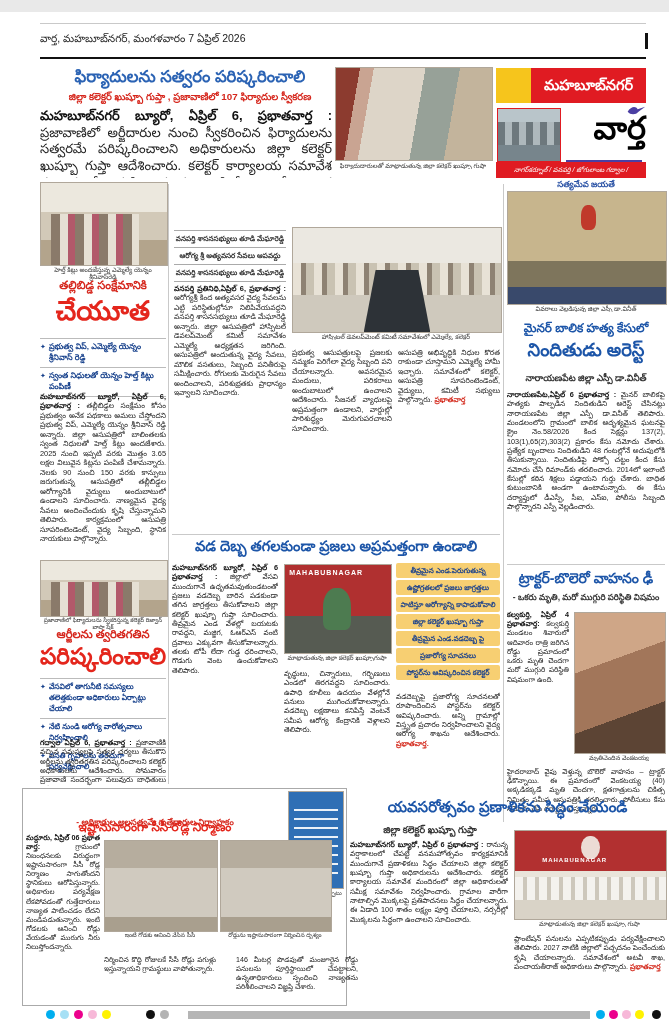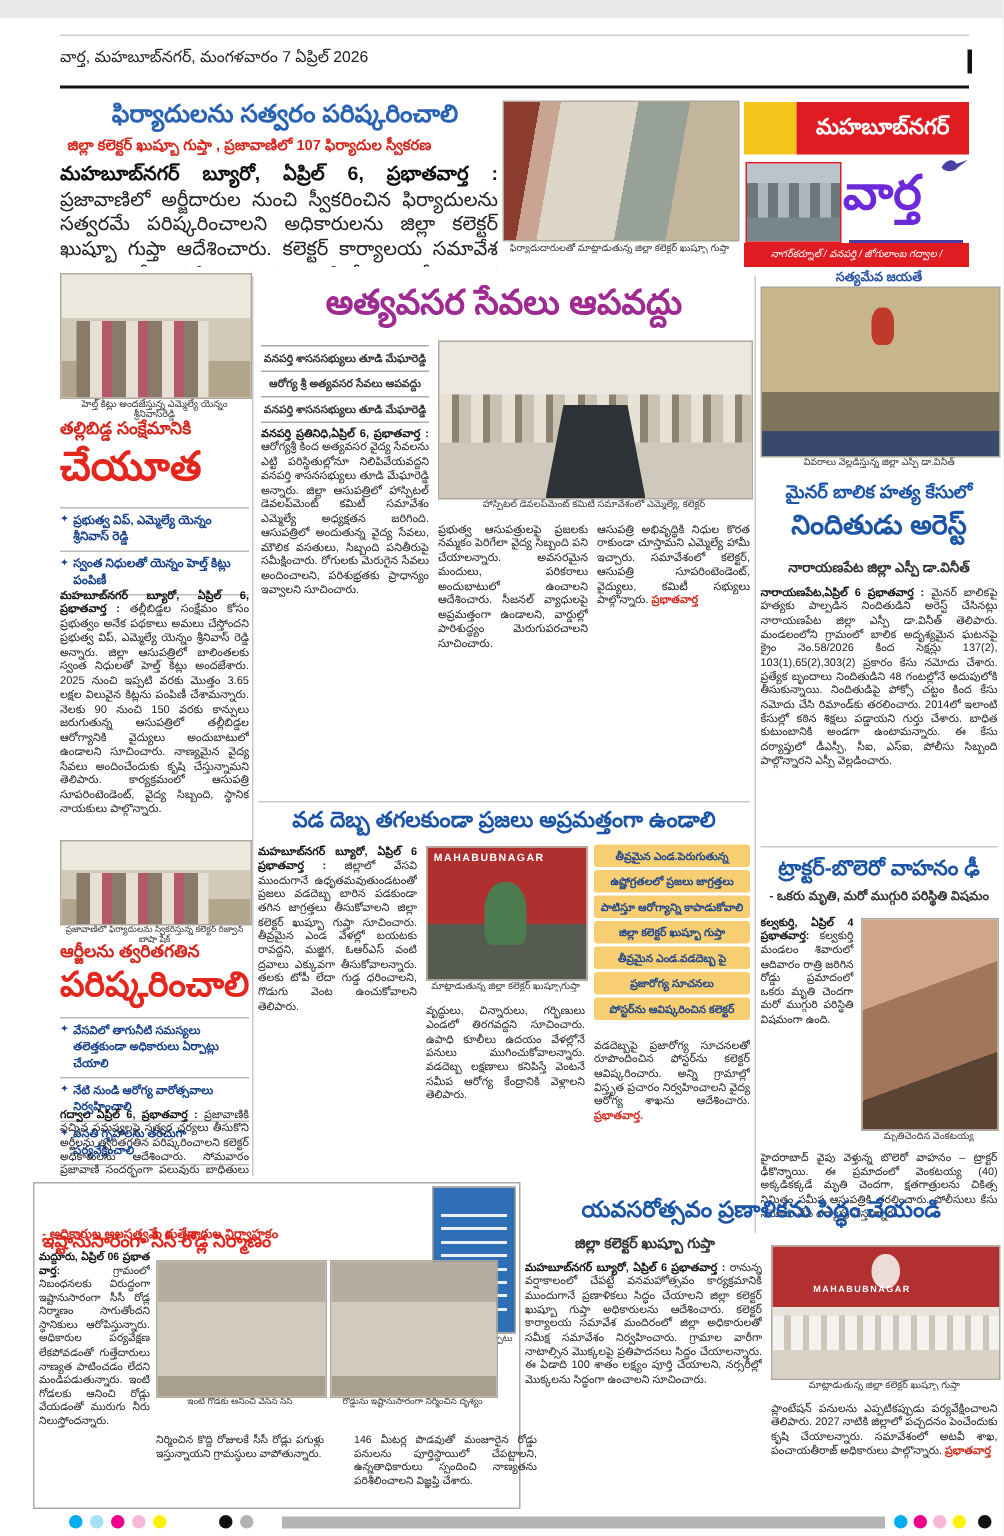--- a/index.html
+++ b/index.html
@@ -7,21 +7,21 @@
         font-family:"Liberation Sans","DejaVu Sans",sans-serif;overflow:hidden;color:#1a1a1a;}
   .abs{position:absolute;}
   .rule{background:#111;}
   .lrule{background:#c9c9c9;}
   .body{font-size:13px;line-height:1.28;text-align:justify;color:#222;overflow:hidden;}
   .dl{font-weight:bold;color:#111;}
   .endmark{color:#d42b1e;font-weight:bold;}
   .cap{font-size:6.4px;line-height:1.15;color:#333;text-align:center;overflow:hidden;}
   .ph{position:absolute;border:1px solid #b0a79a;overflow:hidden;}
   .hl-blue{color:#1c55a8;font-weight:bold;text-align:center;}
-  .hl-red{color:#e4261c;font-weight:bold;text-align:left;}
+  .hl-red{color:#e4261c;font-weight:bold;text-align:center;}
   .hl-purple{color:#9e2a92;font-weight:bold;text-align:center;}
   .deck-row{font-size:7.2px;font-weight:bold;color:#333;text-align:center;
             border-bottom:1px solid #aaa;padding:3px 1px;}
   .bullet-row{display:flex;gap:3px;align-items:flex-start;font-size:8px;font-weight:bold;
               color:#17418c;padding:3px 0;border-bottom:1px solid #bbb;}
   .bullet-glyph{color:#17418c;font-size:7px;line-height:1.4;}
   .hi-row{background:#f7cf72;color:#20458c;font-weight:bold;font-size:7.2px;
           text-align:center;padding:2.5px 2px;margin-bottom:2px;border-radius:2px;}
   .dot{position:absolute;width:9px;height:9px;border-radius:50%;top:998px;}
   
@@ -74,21 +74,21 @@
 
   <div class="abs" style="left:496px;top:56px;width:35px;height:35px;background:#f6c51c"></div>
   <div class="abs" style="left:531px;top:56px;width:115px;height:35px;background:#e01b22;color:#fff;font-weight:bold;font-size:14.5px;text-align:center;line-height:35px">మహబూబ్‌నగర్</div>
   <div class="ph ph-dam" style="left:497px;top:96px;width:62px;height:52px;border:1.5px solid #e01b22">
     <div class="piers"></div>
   </div>
   <div class="abs" style="left:562px;top:92px;width:84px;height:58px">
     <svg width="20" height="12" viewBox="0 0 24 14" style="position:absolute;right:0;top:0">
       <path d="M2 9 C6 2, 12 2, 14 6 L23 3 L15 9 C12 13, 5 13, 2 9 Z" fill="#4b3fa3"></path>
     </svg>
-    <div style="position:absolute;left:0;top:8px;width:84px;text-align:left;color:#6d28d9;font-weight:bold;font-size:32px;line-height:1">వార్త</div>
+    <div style="position:absolute;left:0;top:8px;width:84px;text-align:right;color:#000000;font-weight:bold;font-size:32px;line-height:1">వార్త</div>
     <div class="abs" style="left:4px;bottom:0;width:76px;height:2.5px;background:#4b3fa3"></div>
   </div>
   <div class="abs" style="left:496px;top:150px;width:150px;height:16px;background:#e01b22;color:#fff;font-style:italic;font-size:6.6px;text-align:center;line-height:16px">నాగర్‌కర్నూల్ / వనపర్తి / జోగులాంబ గద్వాల /నారాయణపేట</div>
 
   <div class="abs lrule" style="left:168px;top:172px;width:1px;height:600px"></div>
   <div class="abs lrule" style="left:503px;top:172px;width:1px;height:638px"></div>
 
   <div class="ph ph-ward" style="left:40px;top:170px;width:126px;height:82px">
     <div class="fig"></div>
   </div>
@@ -129,21 +129,20 @@
       <span class="bullet-glyph">✦</span>
       <span>వసతి గృహాలను తరచుగా పర్యవేక్షించాలి</span>
     </div>
   </div>
   <div class="abs body" style="left:40px;top:726px;width:126px;height:48px;font-size:7.3px">
     <span class="dl">గద్వాల ఏప్రిల్ 6, ప్రభాతవార్త :</span>
     <span>ప్రజావాణికి వచ్చిన సమస్యలపై సత్వర చర్యలు తీసుకొని అర్జీలను త్వరితగతిన పరిష్కరించాలని కలెక్టర్ అధికారులను ఆదేశించారు. సోమవారం ప్రజావాణి సందర్భంగా పలువురు బాధితులు అర్జీలు అందజేశారు.</span>
     <span class="endmark">ప్రభాతవార్త.</span>
   </div>
 
-  <div class="abs hl-purple" style="left:172px;top:176px;width:328px;font-size:23px">అత్యవసర సేవలు ఆపవద్దు</div>
   <div class="abs" style="left:174px;top:218px;width:112px;border-top:1px solid #aaa">
     <div class="deck-row">వనపర్తి శాసనసభ్యులు తూడి మేఘారెడ్డి</div>
     <div class="deck-row">ఆరోగ్య శ్రీ అత్యవసర సేవలు ఆపవద్దు</div>
     <div class="deck-row">వనపర్తి శాసనసభ్యులు తూడి మేఘారెడ్డి</div>
   </div>
   <div class="abs body" style="left:174px;top:272px;width:112px;height:248px;font-size:7.4px">
     <span class="dl">వనపర్తి ప్రతినిధి,ఏప్రిల్ 6, ప్రభాతవార్త :</span>
     <span>ఆరోగ్యశ్రీ కింద అత్యవసర వైద్య సేవలను ఎట్టి పరిస్థితుల్లోనూ నిలిపివేయవద్దని వనపర్తి శాసనసభ్యులు తూడి మేఘారెడ్డి అన్నారు. జిల్లా ఆసుపత్రిలో హాస్పిటల్ డెవలప్‌మెంట్ కమిటీ సమావేశం ఎమ్మెల్యే అధ్యక్షతన జరిగింది. ఆసుపత్రిలో అందుతున్న వైద్య సేవలు, మౌలిక వసతులు, సిబ్బంది పనితీరుపై సమీక్షించారు. రోగులకు మెరుగైన సేవలు అందించాలని, పరిశుభ్రతకు ప్రాధాన్యం ఇవ్వాలని సూచించారు.</span>
   </div>
   <div class="ph ph-conf" style="left:292px;top:215px;width:208px;height:104px">

